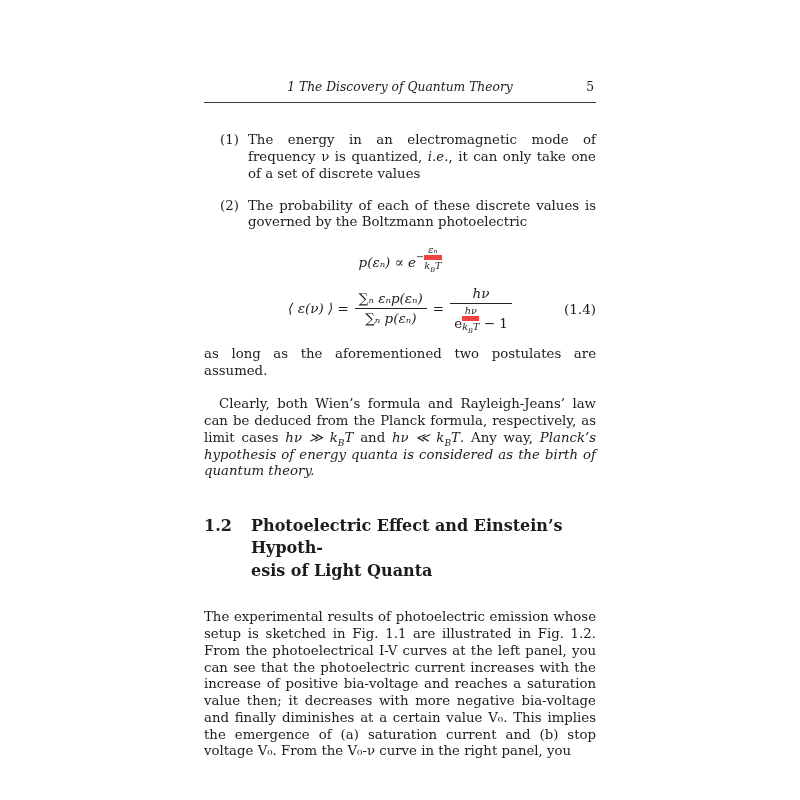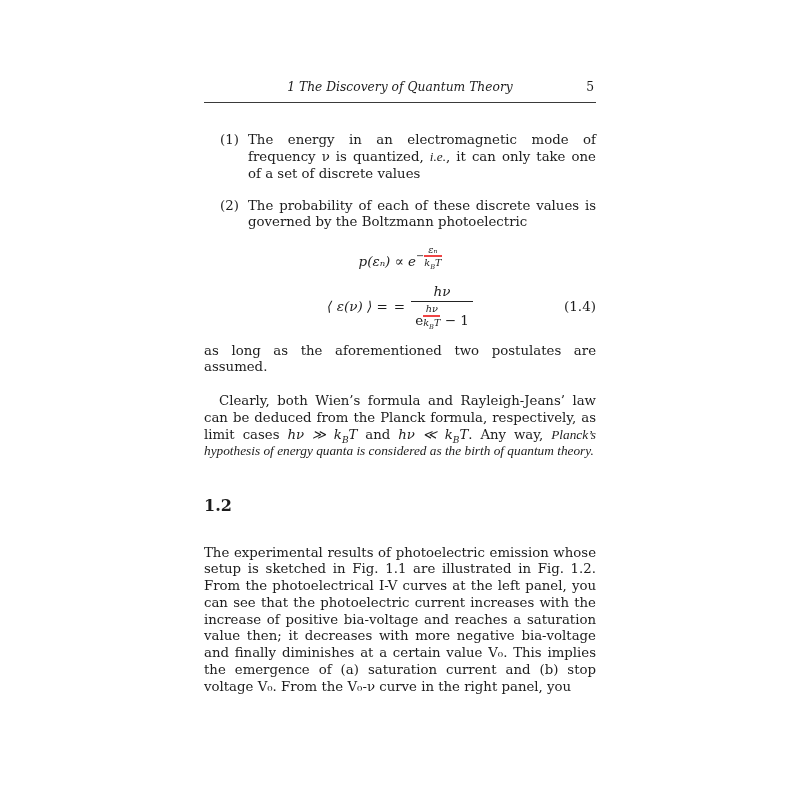--- a/index.html
+++ b/index.html
@@ -30,24 +30,24 @@
   .eqnumbered { position: relative; }
   .eqnum { position: absolute; right: 0; top: 50%; transform: translateY(-50%); font-style: normal; }
   .math { font-style: italic; }
   .roman { font-style: normal; }
   .spaced { margin: 0 9px; }
   .frac { display: inline-block; text-align: center; vertical-align: middle; line-height: 1.3; }
   .num { display: block; border-bottom: 1px solid #222; padding: 0 4px 1px 4px; }
   .den { display: block; padding: 1px 4px 0 4px; }
   .exp { display: inline-block; vertical-align: 7px; font-size: 0.72em; line-height: 1; }
   .sfrac { display: inline-block; text-align: center; vertical-align: middle; line-height: 1.15; }
-  .snum { display: block; border-bottom: 2px solid #ef4444; padding: 0 1px; }
+  .snum { display: block; border-bottom: 5px solid #ef4444; padding: 0 1px; }
   .sden { display: block; }
   sub { font-size: 0.68em; line-height: 0; }
-  .em { font-style: italic; font-family: Liberation Serif, serif; }
+  .em { font-style: italic; }
   .section-heading {
     display: flex; font-weight: bold; font-size: 16px; line-height: 1.4;
     margin: 35px 0 27px 0; text-align: left;
   }
   .sec-num { flex: 0 0 47px; }
   .sec-title { flex: 1; }
   .sec-line { display: block; }
   .body-para { margin: 0; }
 </style>
 </head>
@@ -73,32 +73,40 @@
       <span class="list-text">The probability of each of these discrete values is governed by the Boltzmann photoelectric</span>
     </div>
 
     <div class="equation">
       <span><span class="math">p(εₙ) ∝ e</span><span class="exp"><span class="math">−</span><span class="sfrac"><span class="snum math">εₙ</span><span class="sden math"><span>k</span><sub>B</sub><span>T</span></span></span></span></span>
     </div>
 
 
     <div class="equation eqnumbered">
       <span class="math">⟨ ε(ν) ⟩ =</span>
+      <span class="frac">
+        <span class="num math">∑ₙ εₙp(εₙ)</span>
+        <span class="den math">∑ₙ p(εₙ)</span>
+      </span>
       <span class="roman">=</span>
       <span class="frac">
         <span class="num math">hν</span>
         <span class="den"><span class="roman">e</span><span class="exp"><span class="sfrac"><span class="snum math">hν</span><span class="sden math"><span>k</span><sub>B</sub><span>T</span></span></span></span> <span class="roman">− 1</span></span>
       </span>
       <span class="eqnum">(1.4)</span>
     </div>
 
     <p class="para">as long as the aforementioned two postulates are assumed.</p>
 
     <p class="para indent" style="margin-top:17px;"><span>Clearly, both Wien’s formula and Rayleigh-Jeans’ law can be deduced from the Planck formula, respectively, as limit cases </span><span class="math"><span>hν ≫ k</span><sub>B</sub><span>T</span></span><span> and </span><span class="math"><span>hν ≪ k</span><sub>B</sub><span>T</span></span><span>. Any way, </span><span class="em">Planck’s hypothesis of energy quanta is considered as the birth of quantum theory.</span></p>
 
     <div class="section-heading">
       <span class="sec-num">1.2</span>
+      <span class="sec-title">
+        <span class="sec-line">Photoelectric Effect and Einstein’s Hypoth-</span>
+        <span class="sec-line">esis of Light Quanta</span>
+      </span>
     </div>
 
     <p class="body-para">The experimental results of photoelectric emission whose setup is sketched in Fig. 1.1 are illustrated in Fig. 1.2. From the photoelectrical I-V curves at the left panel, you can see that the photoelectric current increases with the increase of positive bia-voltage and reaches a saturation value then; it decreases with more negative bia-voltage and finally diminishes at a certain value V₀. This implies the emergence of (a) saturation current and (b) stop voltage V₀. From the V₀-ν curve in the right panel, you</p>
 
   </div>
 </div>
 
 </body></html>

